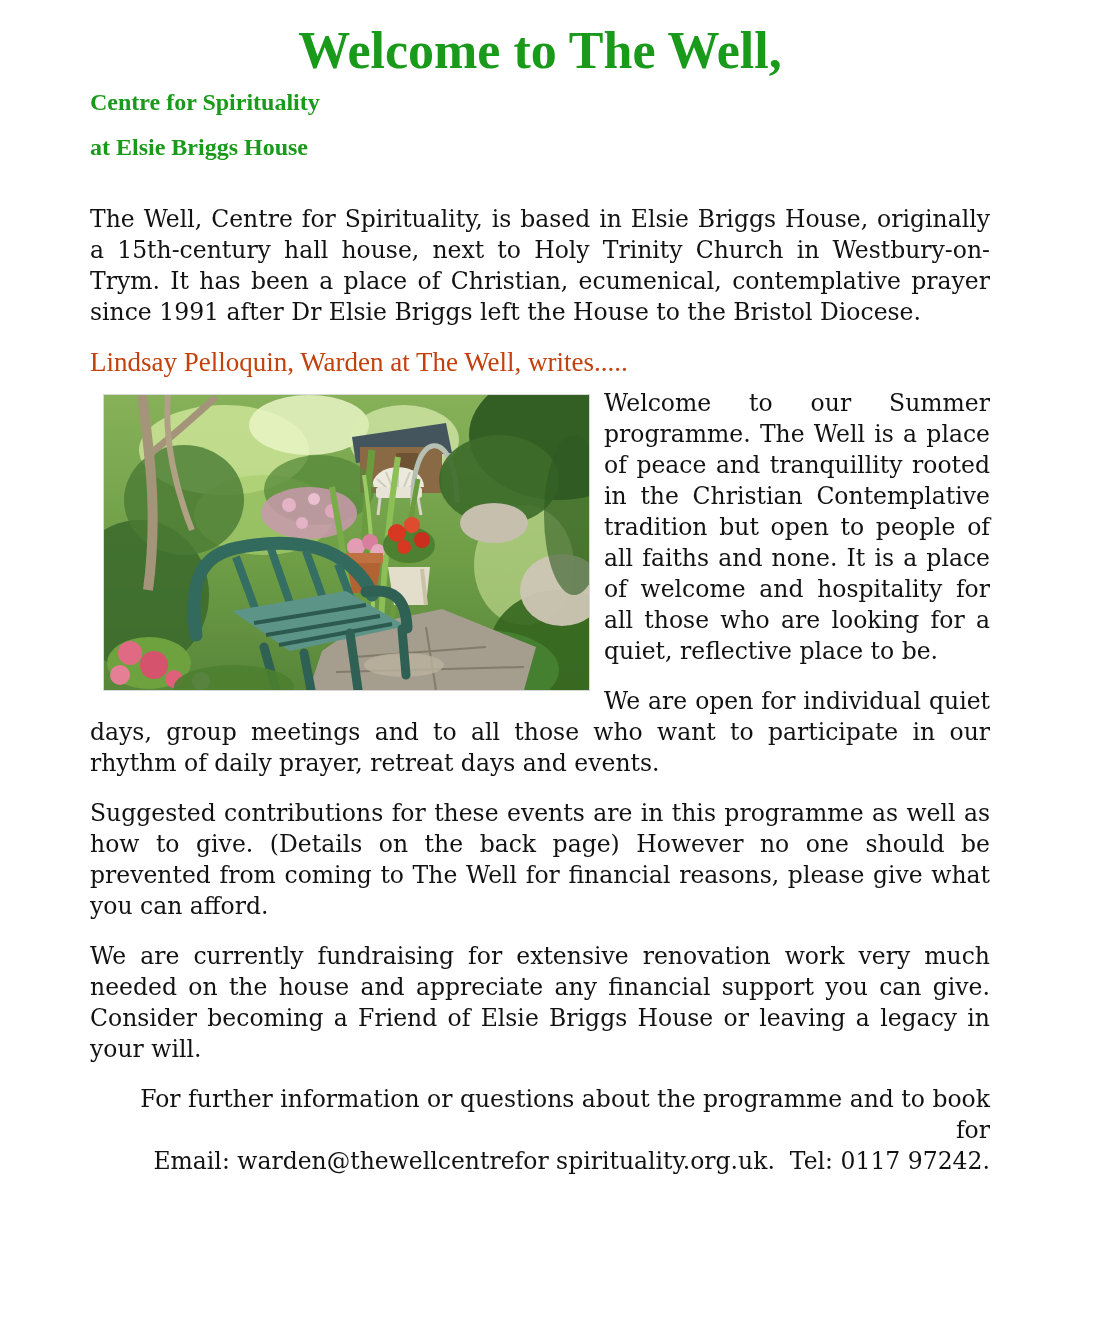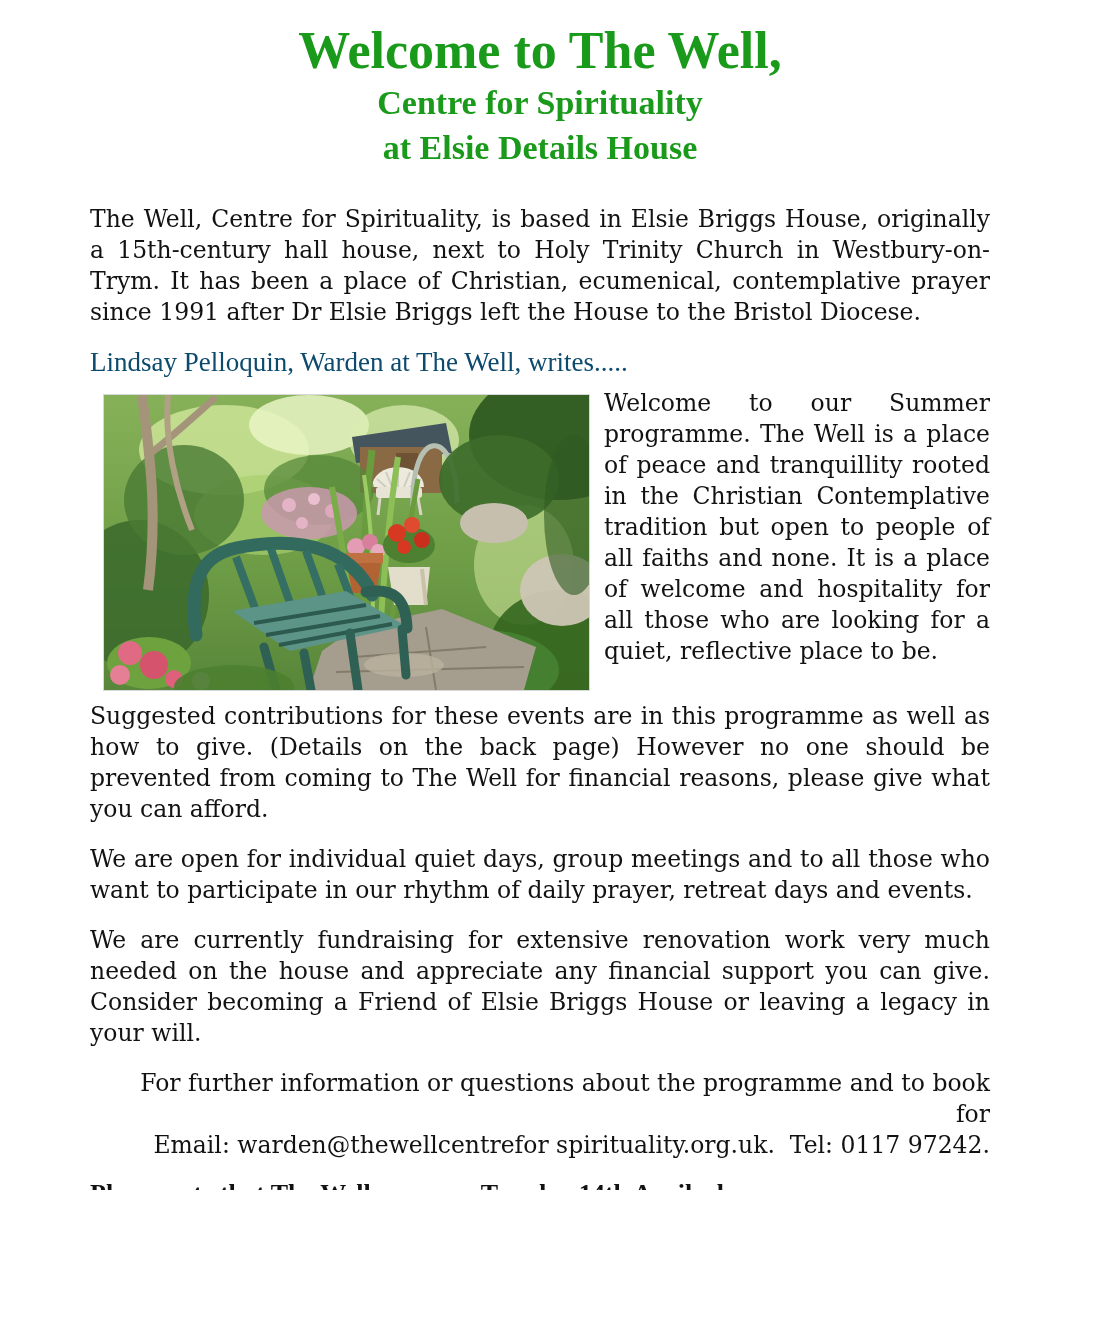--- a/index.html
+++ b/index.html
@@ -17,37 +17,36 @@
     font-family:"Liberation Serif", serif;
     font-weight:bold;
     font-size:52px;line-height:58px;
     color:#1a9a1a;
     text-align:center;
     margin:6px 0 0 0;
   }
   .subtitle{
     font-family:"Liberation Serif", serif;
     font-weight:bold;
-    font-size:34px;line-height:45px;
+    font-size:24px;line-height:45px;
     color:#1a9a1a;
-    text-align:center;
     margin:0;
   }
 
   p.body{
     font-size:23.5px;line-height:31px;
     text-align:justify;
     margin:0 0 19px 0;
   }
   p.intro{margin-top:34px;}
 
   .byline{
     font-family:"Liberation Serif", serif;
     font-size:27px;line-height:31px;
-    color:#0c4a6e;
+    color:#c2410c;
     text-align:left;
     margin:0 0 10px 0;
   }
 
   .photo-figure{
     float:left;
     width:485px;height:295px;
     margin:6px 14px 10px 13px;
     border:1px solid #d8d8d8;
     background:#6f9e47;
@@ -84,21 +83,21 @@
   }
 </style>
 </head>
 <body>
 
 <div class="page">
   <div class="content">
 
     <h1 class="title">Welcome to The Well,</h1>
     <div class="subtitle">Centre for Spirituality</div>
-    <div class="subtitle">at Elsie Details House</div>
+    <div class="subtitle">at Elsie Briggs House</div>
 
     <p class="body intro">The Well, Centre for Spirituality, is based in Elsie Briggs House, originally a 15th-century hall house, next to Holy Trinity Church in Westbury-on-Trym. It has been a place of Christian, ecumenical, contemplative prayer since 1991 after Dr Elsie Briggs left the House to the Bristol Diocese.</p>
 
     <p class="byline">Lindsay Pelloquin, Warden at The Well, writes.....</p>
 
     <div class="photo-figure">
       <svg width="485" height="295" viewBox="0 0 485 295" xmlns="http://www.w3.org/2000/svg">
         <defs>
           <linearGradient id="gbg" x1="0" y1="0" x2="0" y2="1">
             <stop offset="0" stop-color="#86b159"></stop>
@@ -204,23 +203,23 @@
           <circle cx="70" cy="284" r="9" fill="#df607a"></circle>
           <circle cx="97" cy="286" r="9" fill="#b9a6cc"></circle>
         </g>
 
         <ellipse cx="130" cy="292" rx="60" ry="22" fill="#4c7f30" opacity="0.9"></ellipse>
         <ellipse cx="470" cy="120" rx="30" ry="80" fill="#2e5a22" opacity="0.6"></ellipse>
       </svg>
     </div>
 
     <p class="body">Welcome to our Summer programme.  The Well is a place of peace and tranquillity rooted in the Christian Contemplative tradition but open to people of all faiths and none. It is a place of welcome and hospitality for all those who are looking for a quiet, reflective place to be.</p>
+    <p class="body">We are open for individual quiet days, group meetings and to all those who want to participate in our rhythm of daily prayer, retreat days and events.</p>
+
     <p class="body clear">Suggested contributions for these events are in this programme as well as how to give. (Details on the back page) However no one should be prevented from coming to The Well for financial reasons, please give what you can afford.</p>
-
-    <p class="body">We are open for individual quiet days, group meetings and to all those who want to participate in our rhythm of daily prayer, retreat days and events.</p>
     <p class="body">We are currently fundraising for extensive renovation work very much needed on the house and appreciate any financial support you can give. Consider becoming a Friend of Elsie Briggs House or leaving a legacy in your will.</p>
 
     <p class="body contact">
       <span class="block-line">For further information or questions about the programme and to book for</span>
       <span class="block-line">Email: warden@thewellcentrefor spirituality.org.uk.  Tel: 0117 97242.</span>
     </p>
 
     <p class="notice">
       <span class="nline">Please note that The Well opens on Tuesday 14th April, closes on</span>
       <span class="nline"><span>Friday 31</span><span class="sup">st</span><span>  July and reopens Tuesday 1</span><span class="sup">st</span><span>  September.</span></span>

